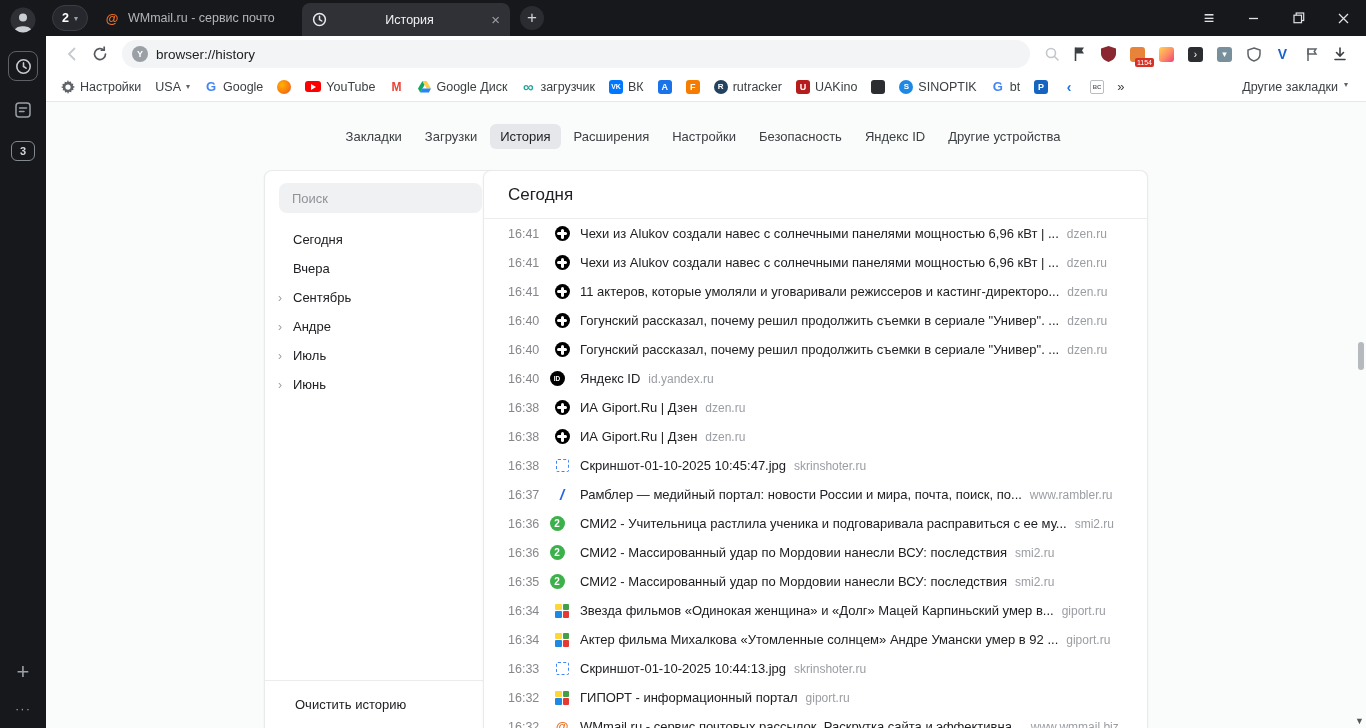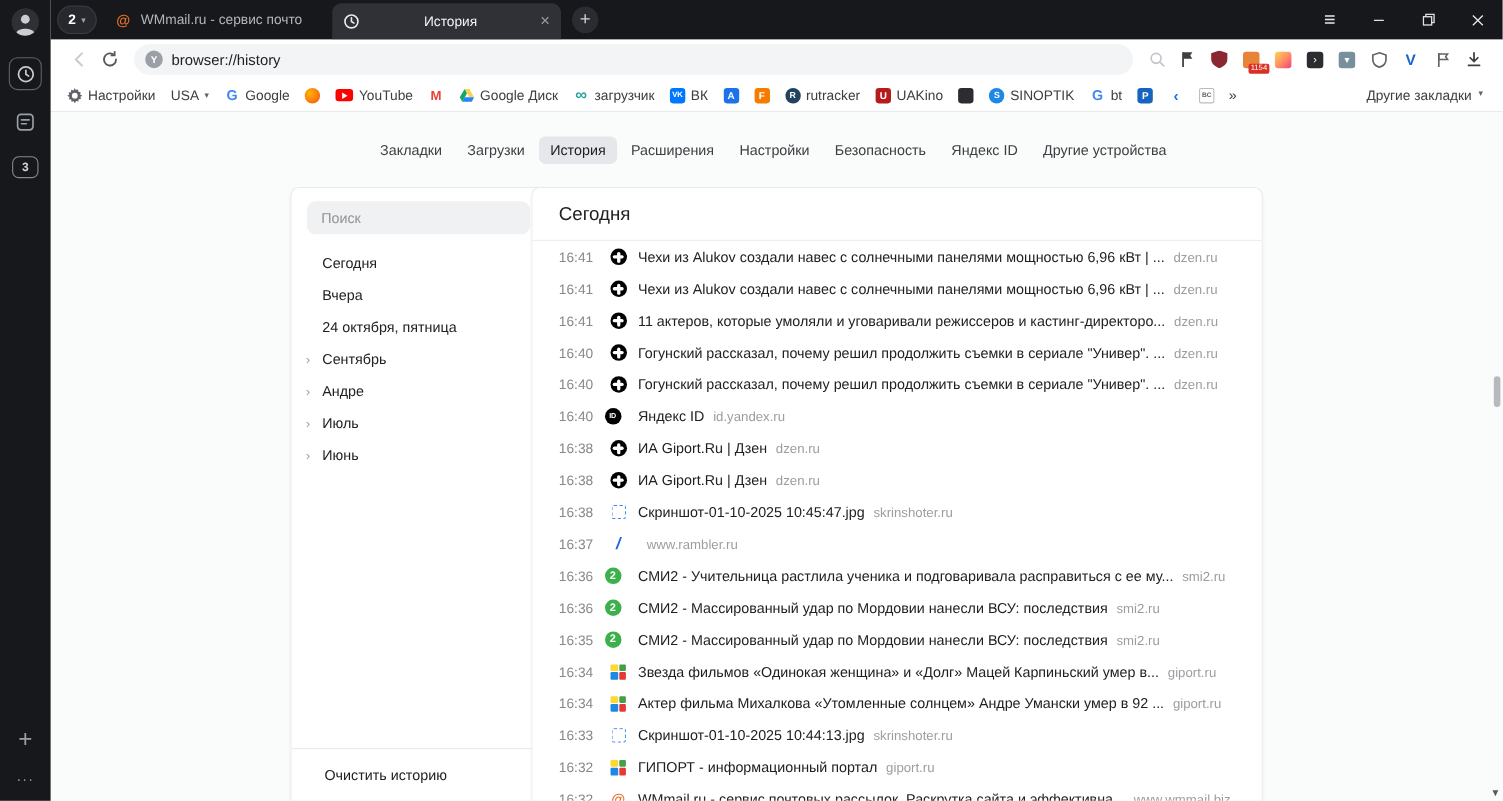--- a/index.html
+++ b/index.html
@@ -393,23 +393,20 @@
       <input placeholder="Поиск" style="">
     </div>
     <div class="panel-list" id="panel-list">
         <div class="panel-item">
           <span>Сегодня</span>
         </div>
         <div class="panel-item">
           <span>Вчера</span>
         </div>
         <div class="panel-item">
-          <span>24 октября, пятница</span>
-        </div>
-        <div class="panel-item">
           <span class="chev">›</span>
           <span>Сентябрь</span>
         </div>
         <div class="panel-item">
           <span class="chev">›</span>
           <span>Андре</span>
         </div>
         <div class="panel-item">
           <span class="chev">›</span>
           <span>Июль</span>
@@ -493,20 +490,21 @@
           <span class="time">16:38</span>
           <span class="fav">
             <span class="fav-skr"></span>
           </span>
           <span class="title">Скриншот-01-10-2025 10:45:47.jpg</span>
           <span class="domain">skrinshoter.ru</span>
         </div>
         <div class="hrow">
           <span class="time">16:37</span>
           <span class="fav fav-rambler">/</span>
+          <span class="title">Рамблер — медийный портал: новости России и мира, почта, поиск, по...</span>
           <span class="domain">www.rambler.ru</span>
         </div>
         <div class="hrow">
           <span class="time">16:36</span>
           <span class="fav">
             <span class="fav fav-smi2">2</span>
           </span>
           <span class="title">СМИ2 - Учительница растлила ученика и подговаривала расправиться с ее му...</span>
           <span class="domain">smi2.ru</span>
         </div>

